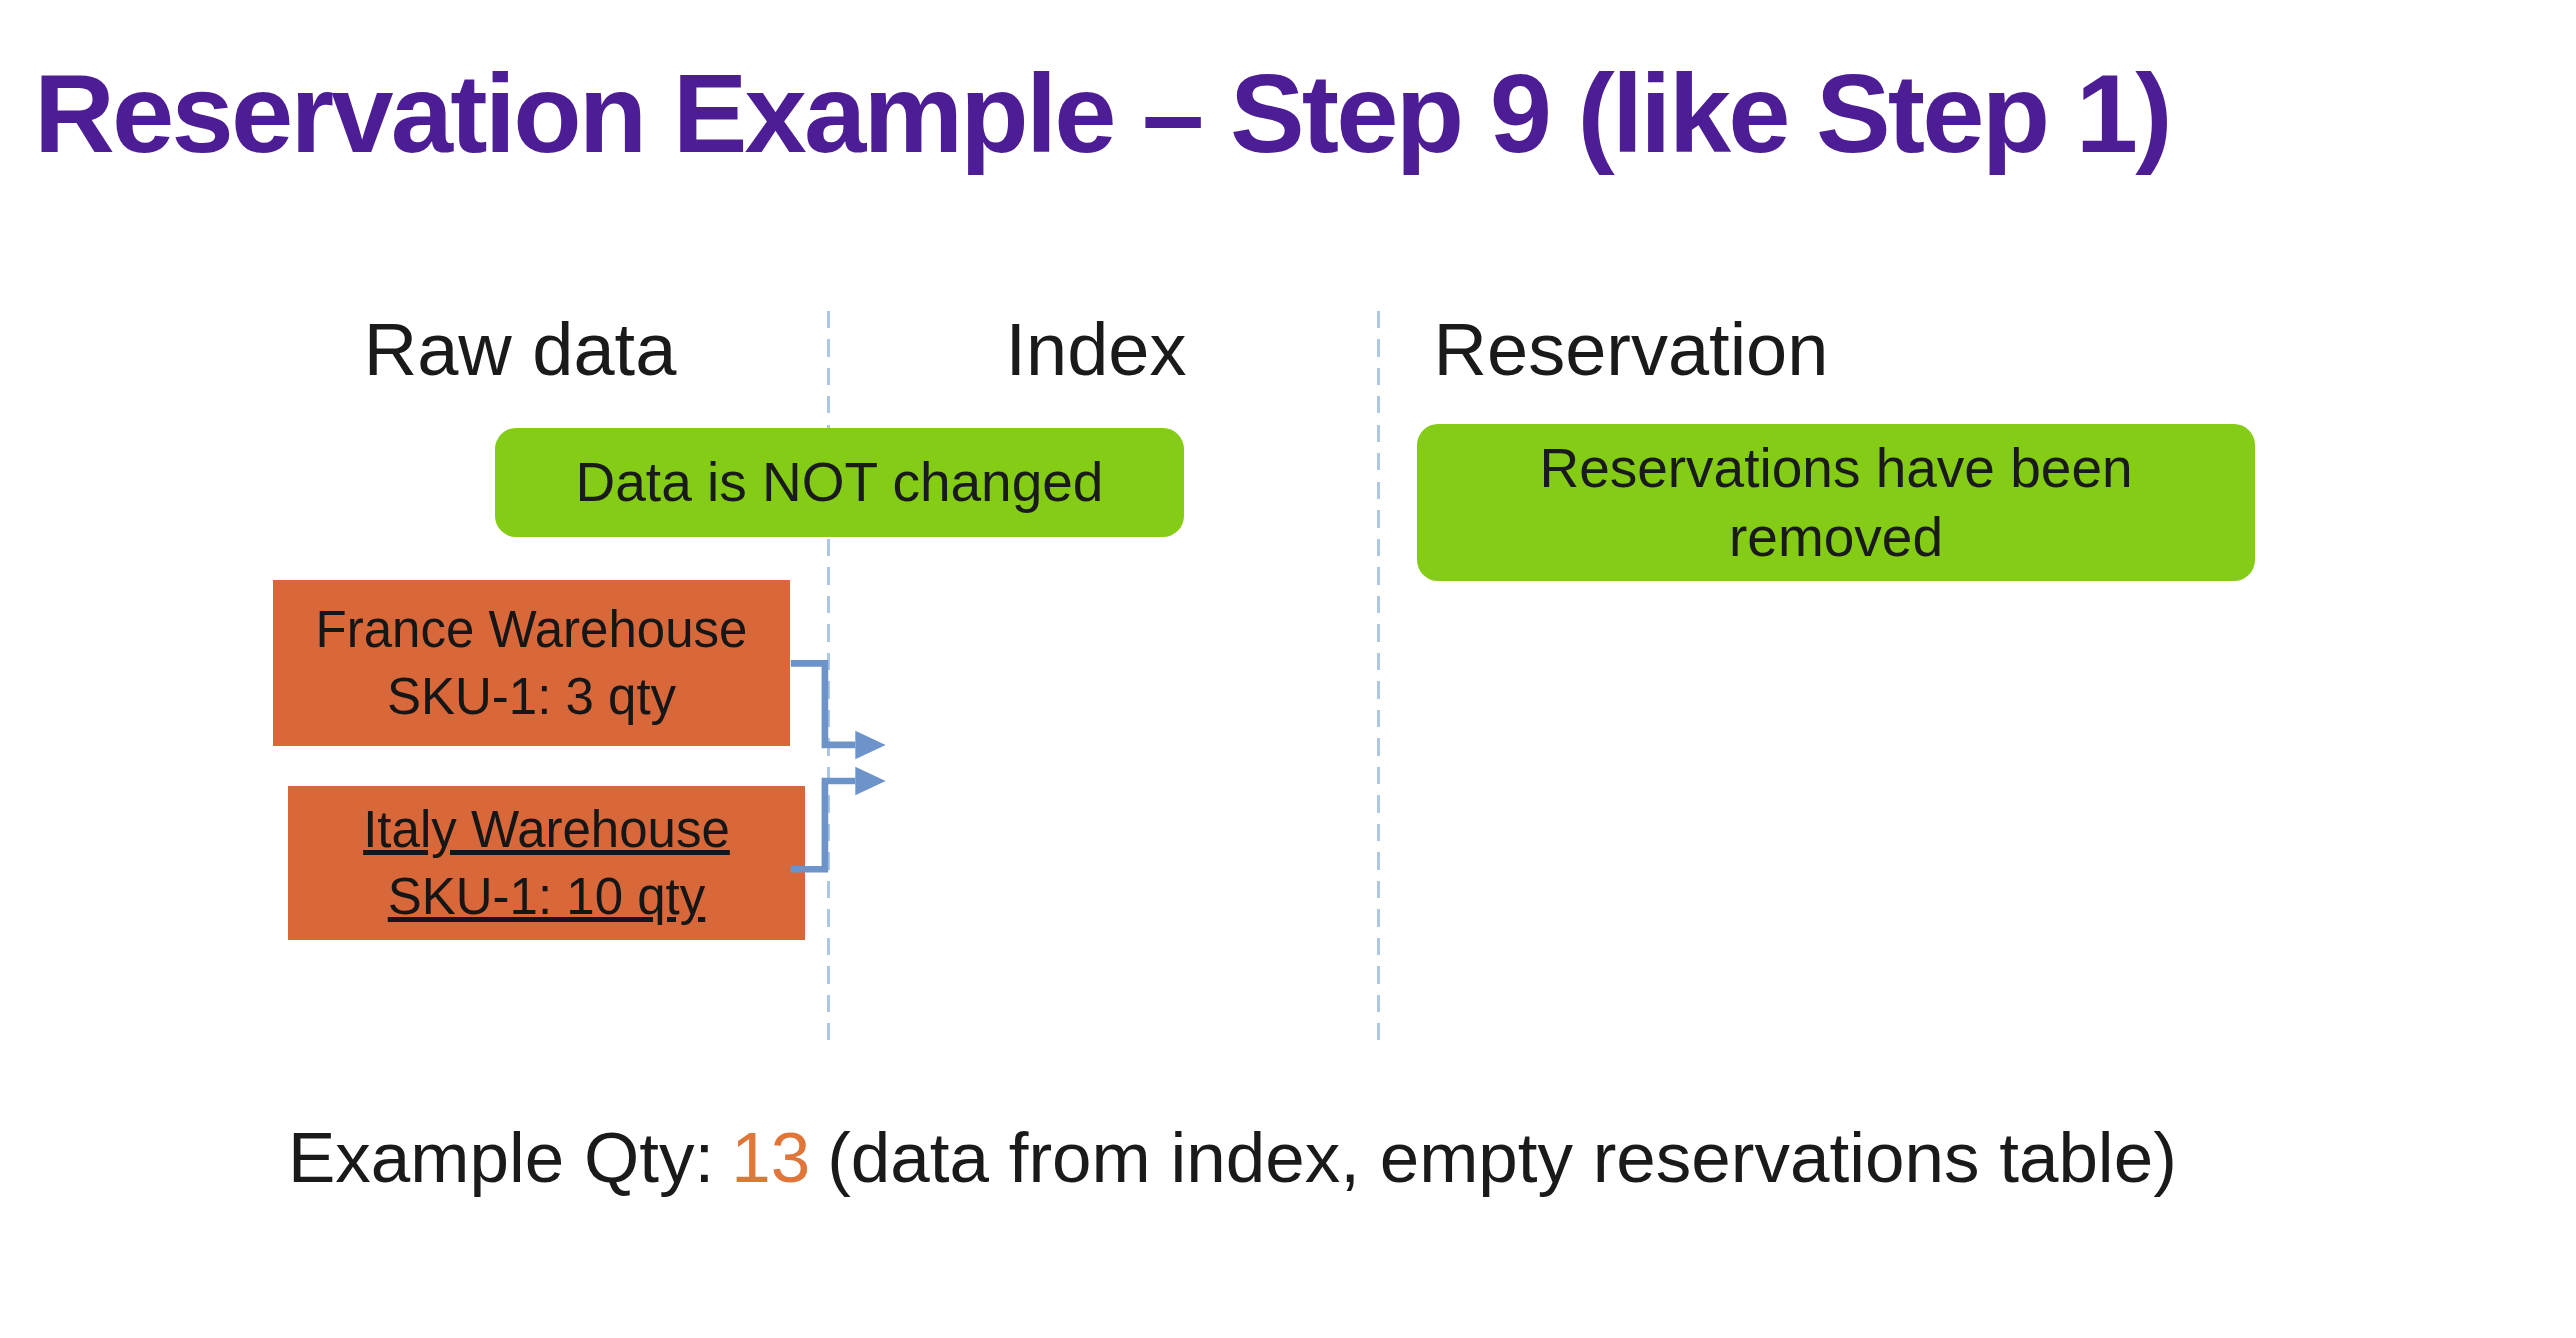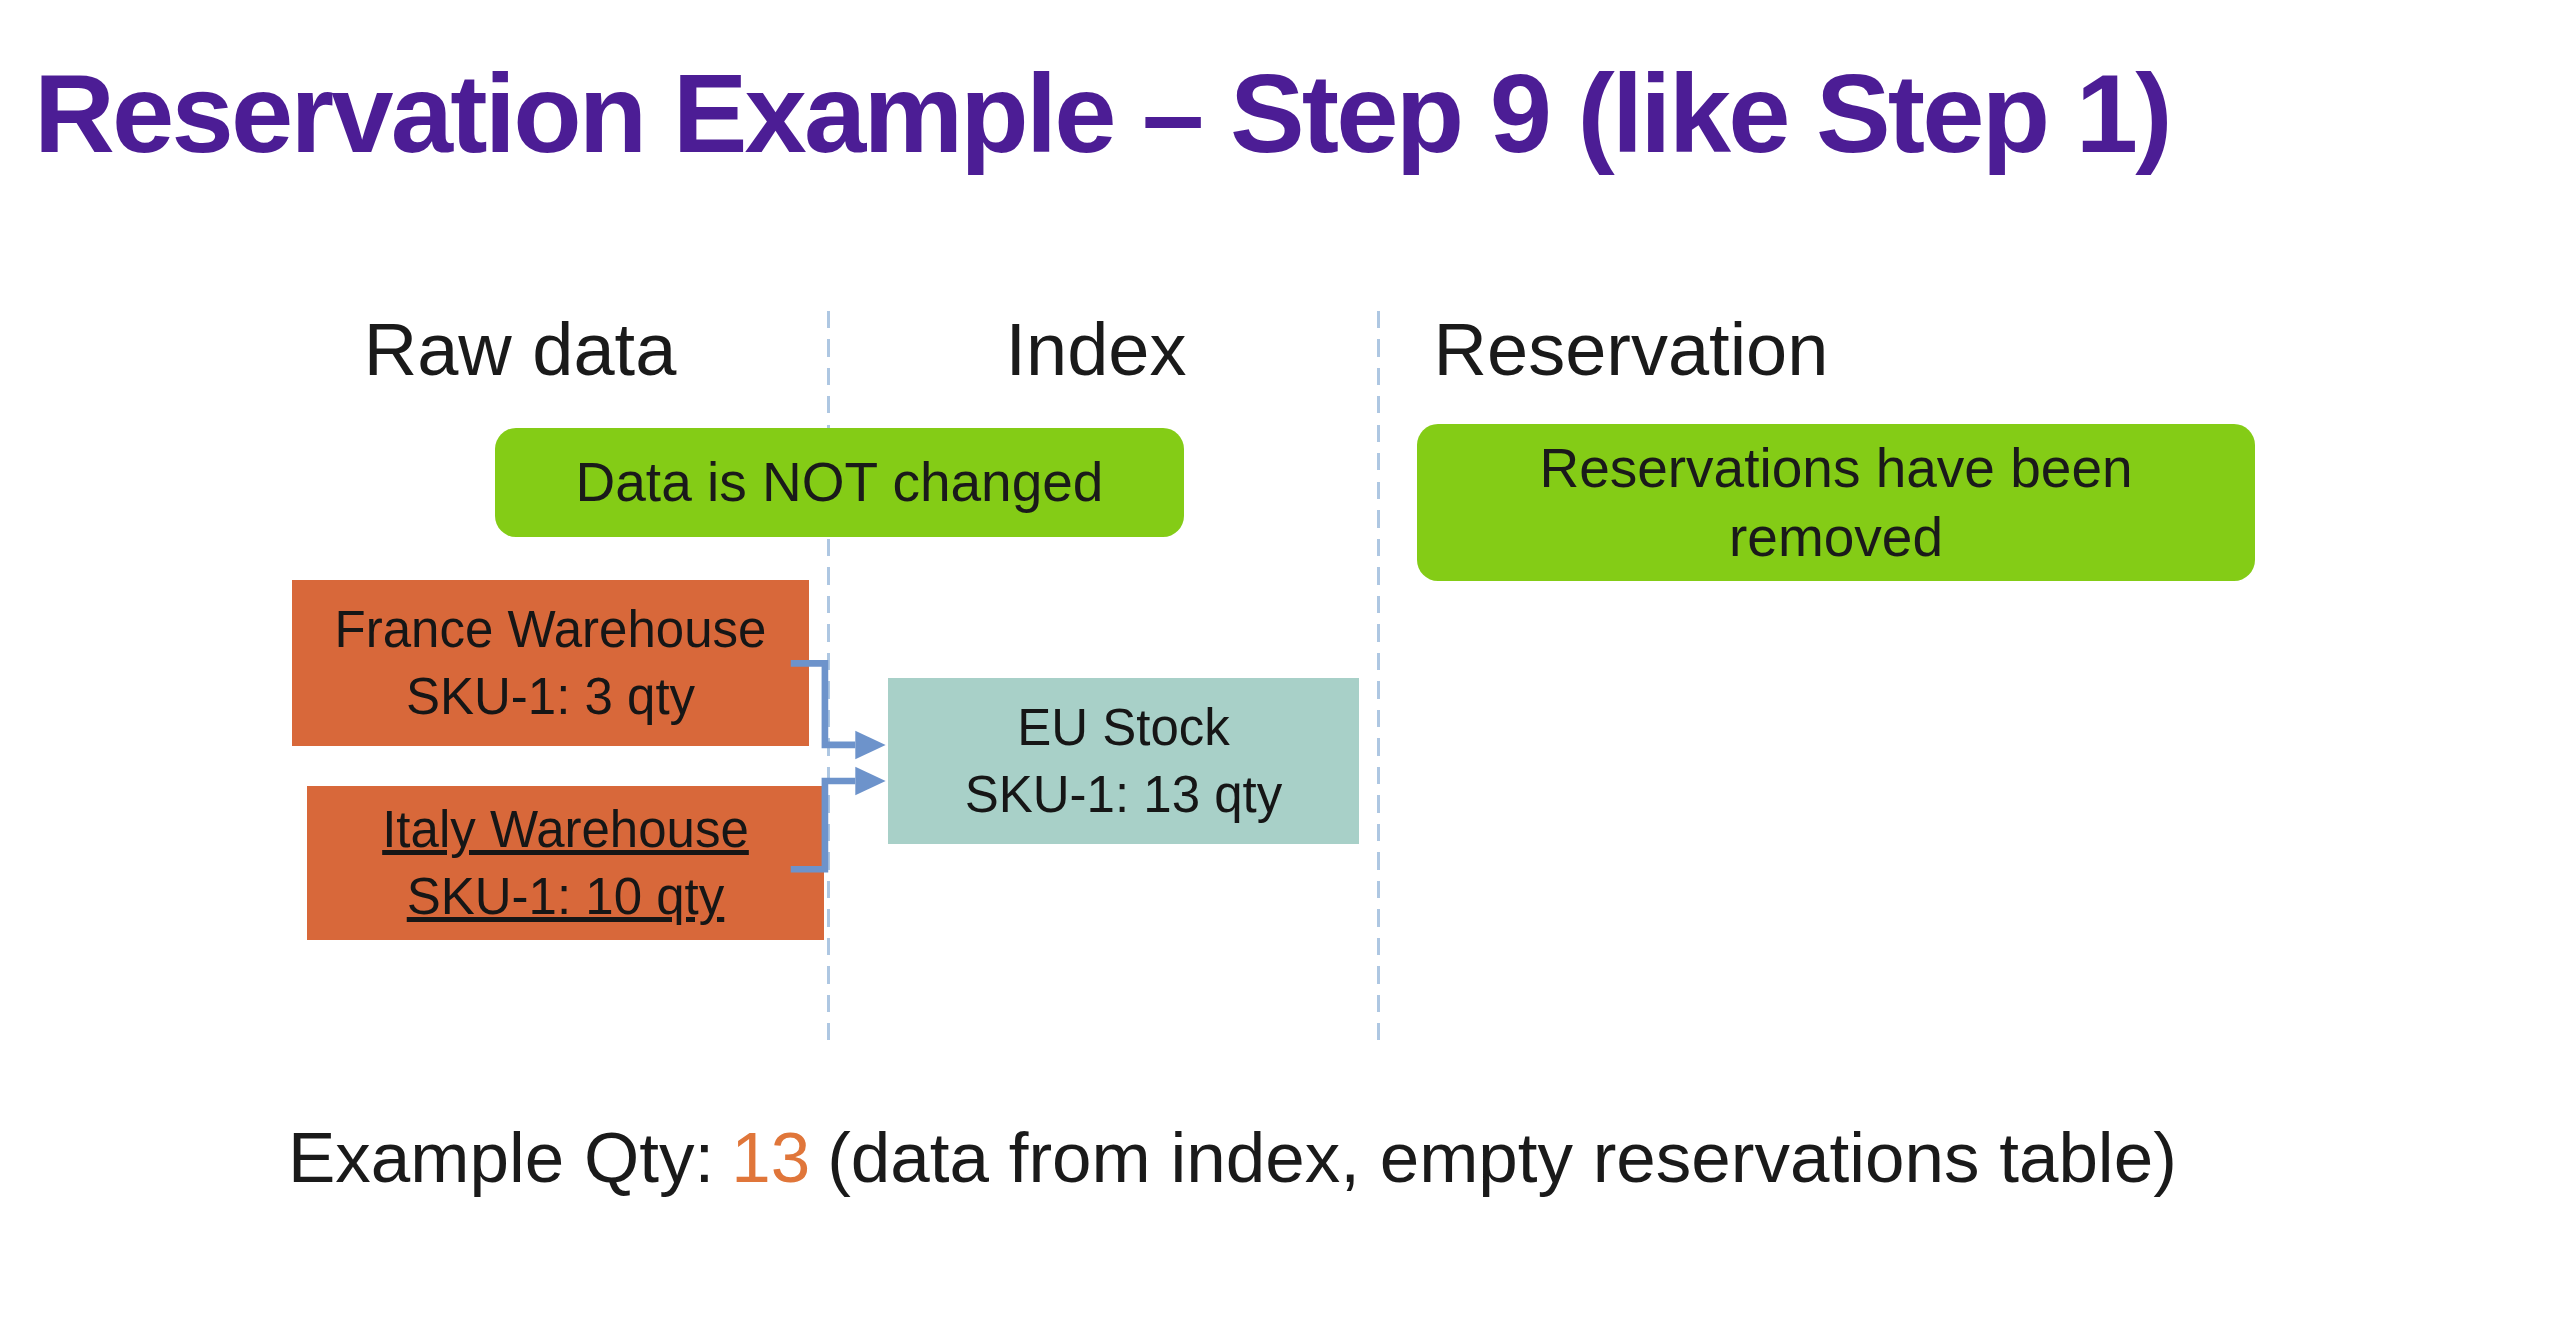--- a/index.html
+++ b/index.html
@@ -85,21 +85,21 @@
     position: absolute;
     display: flex;
     flex-direction: column;
     align-items: center;
     justify-content: center;
     text-align: center;
     font-size: 51px;
     line-height: 1.32;
     color: #161616;
   }
-  .flow-box.orange { background: #d8683a; margin-left: 19px; }
+  .flow-box.orange { background: #d8683a; }
   .flow-box.teal   { background: #a8d0c8; }
   #box-france { left: 273px; top: 580px; width: 517px; height: 166px; }
   #box-italy  { left: 288px; top: 786px; width: 517px; height: 154px; text-decoration: underline; }
   #box-eu     { left: 888px; top: 678px; width: 471px; height: 166px; }
 
   
   #connectors {
     position: absolute;
     left: 0; top: 0;
     width: 2576px;
@@ -151,24 +151,20 @@
 
   <div class="flow-box orange" id="box-france">
     <span>France Warehouse</span>
     <span>SKU-1: 3 qty</span>
   </div>
   <div class="flow-box orange" id="box-italy">
     <span>Italy Warehouse</span>
     <span>SKU-1: 10 qty</span>
   </div>
 
-  <div class="flow-box teal" id="box-eu">
-    <span>EU Stock</span>
-    <span>SKU-1: 13 qty</span>
-  </div>
 
   <svg id="connectors" viewBox="0 0 2714 1410">
     <path class="conn-line" d="M833,699 L869,699 L869,785 L901,785"></path>
     <polygon class="conn-head" points="901,770 901,800 933,785"></polygon>
     <path class="conn-line" d="M833,916 L869,916 L869,823 L901,823"></path>
     <polygon class="conn-head" points="901,808 901,838 933,823"></polygon>
   </svg>
 
   <div class="footer-line">
     <span class="seg">Example Qty:</span><span class="qty seg">13</span><span>(data from index, empty reservations table)</span>

